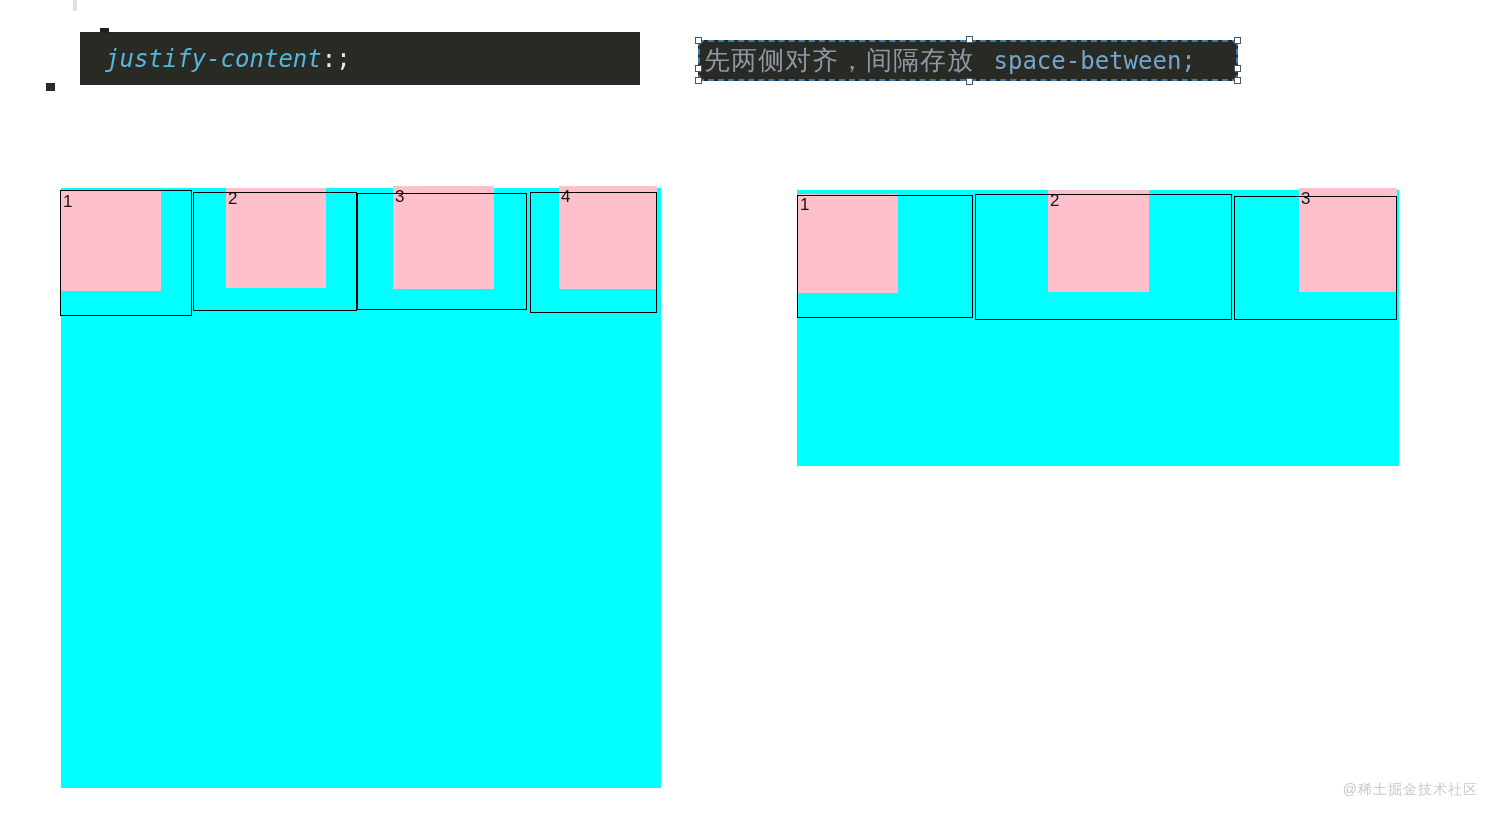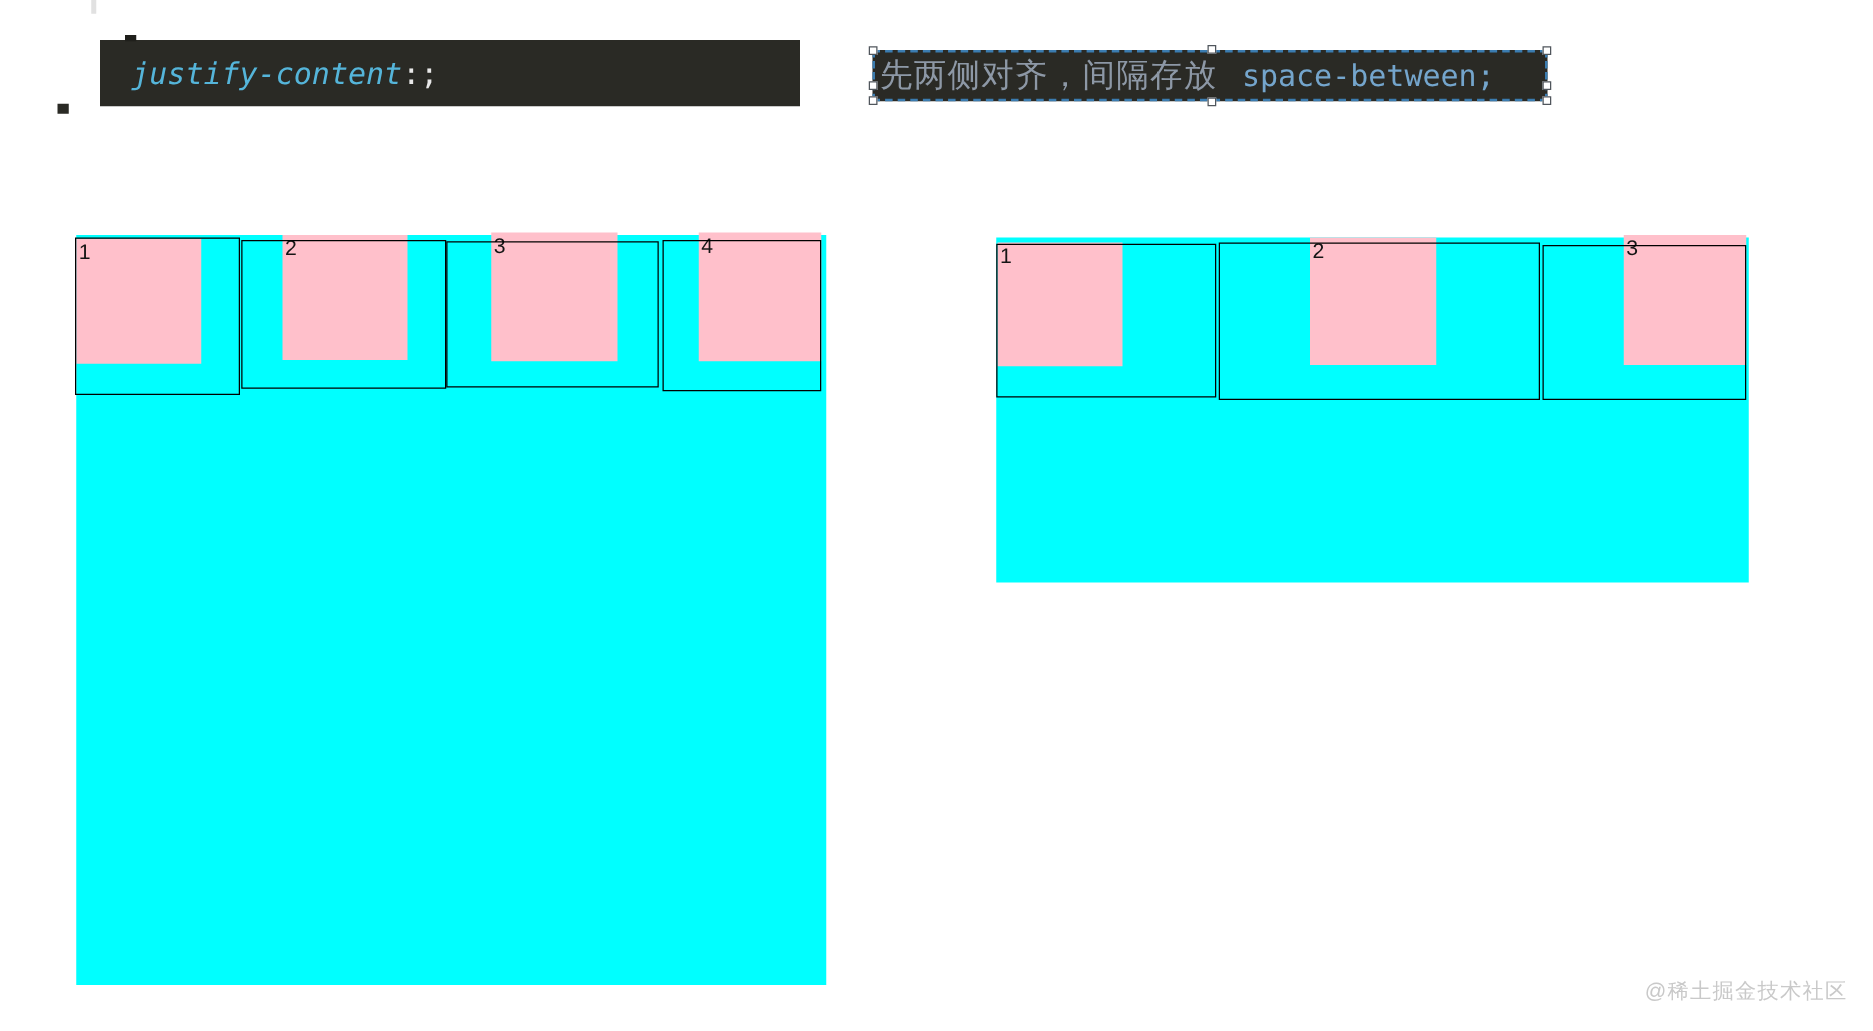--- a/index.html
+++ b/index.html
@@ -52,21 +52,21 @@
 
   
   .rp1{left:1px;  top:4px;  width:100px;height:99px;}
   .rp2{left:251px;top:0px;  width:101px;height:102px;}
   .rp3{left:502px;top:-2px; width:98px; height:104px;}
   .rf1{left:0px;  top:5px;  width:176px;height:123px;}
   .rf2{left:178px;top:4px;  width:257px;height:126px;}
   .rf3{left:437px;top:6px;  width:163px;height:124px;}
 
   
-  .watermark{position:absolute;right:20px;top:781px;font-size:17px;
+  .watermark{position:absolute;right:20px;top:781px;font-size:14px;
              color:var(--c-watermark,#c9c9c9);letter-spacing:1px;}
 </style>
 </head>
 <body>
 
 <div class="canvas">
 
   <div class="code-block">
     <span class="code-prop">justify-content</span><span class="code-punct">:</span><span class="code-punct">;</span>
   </div>

